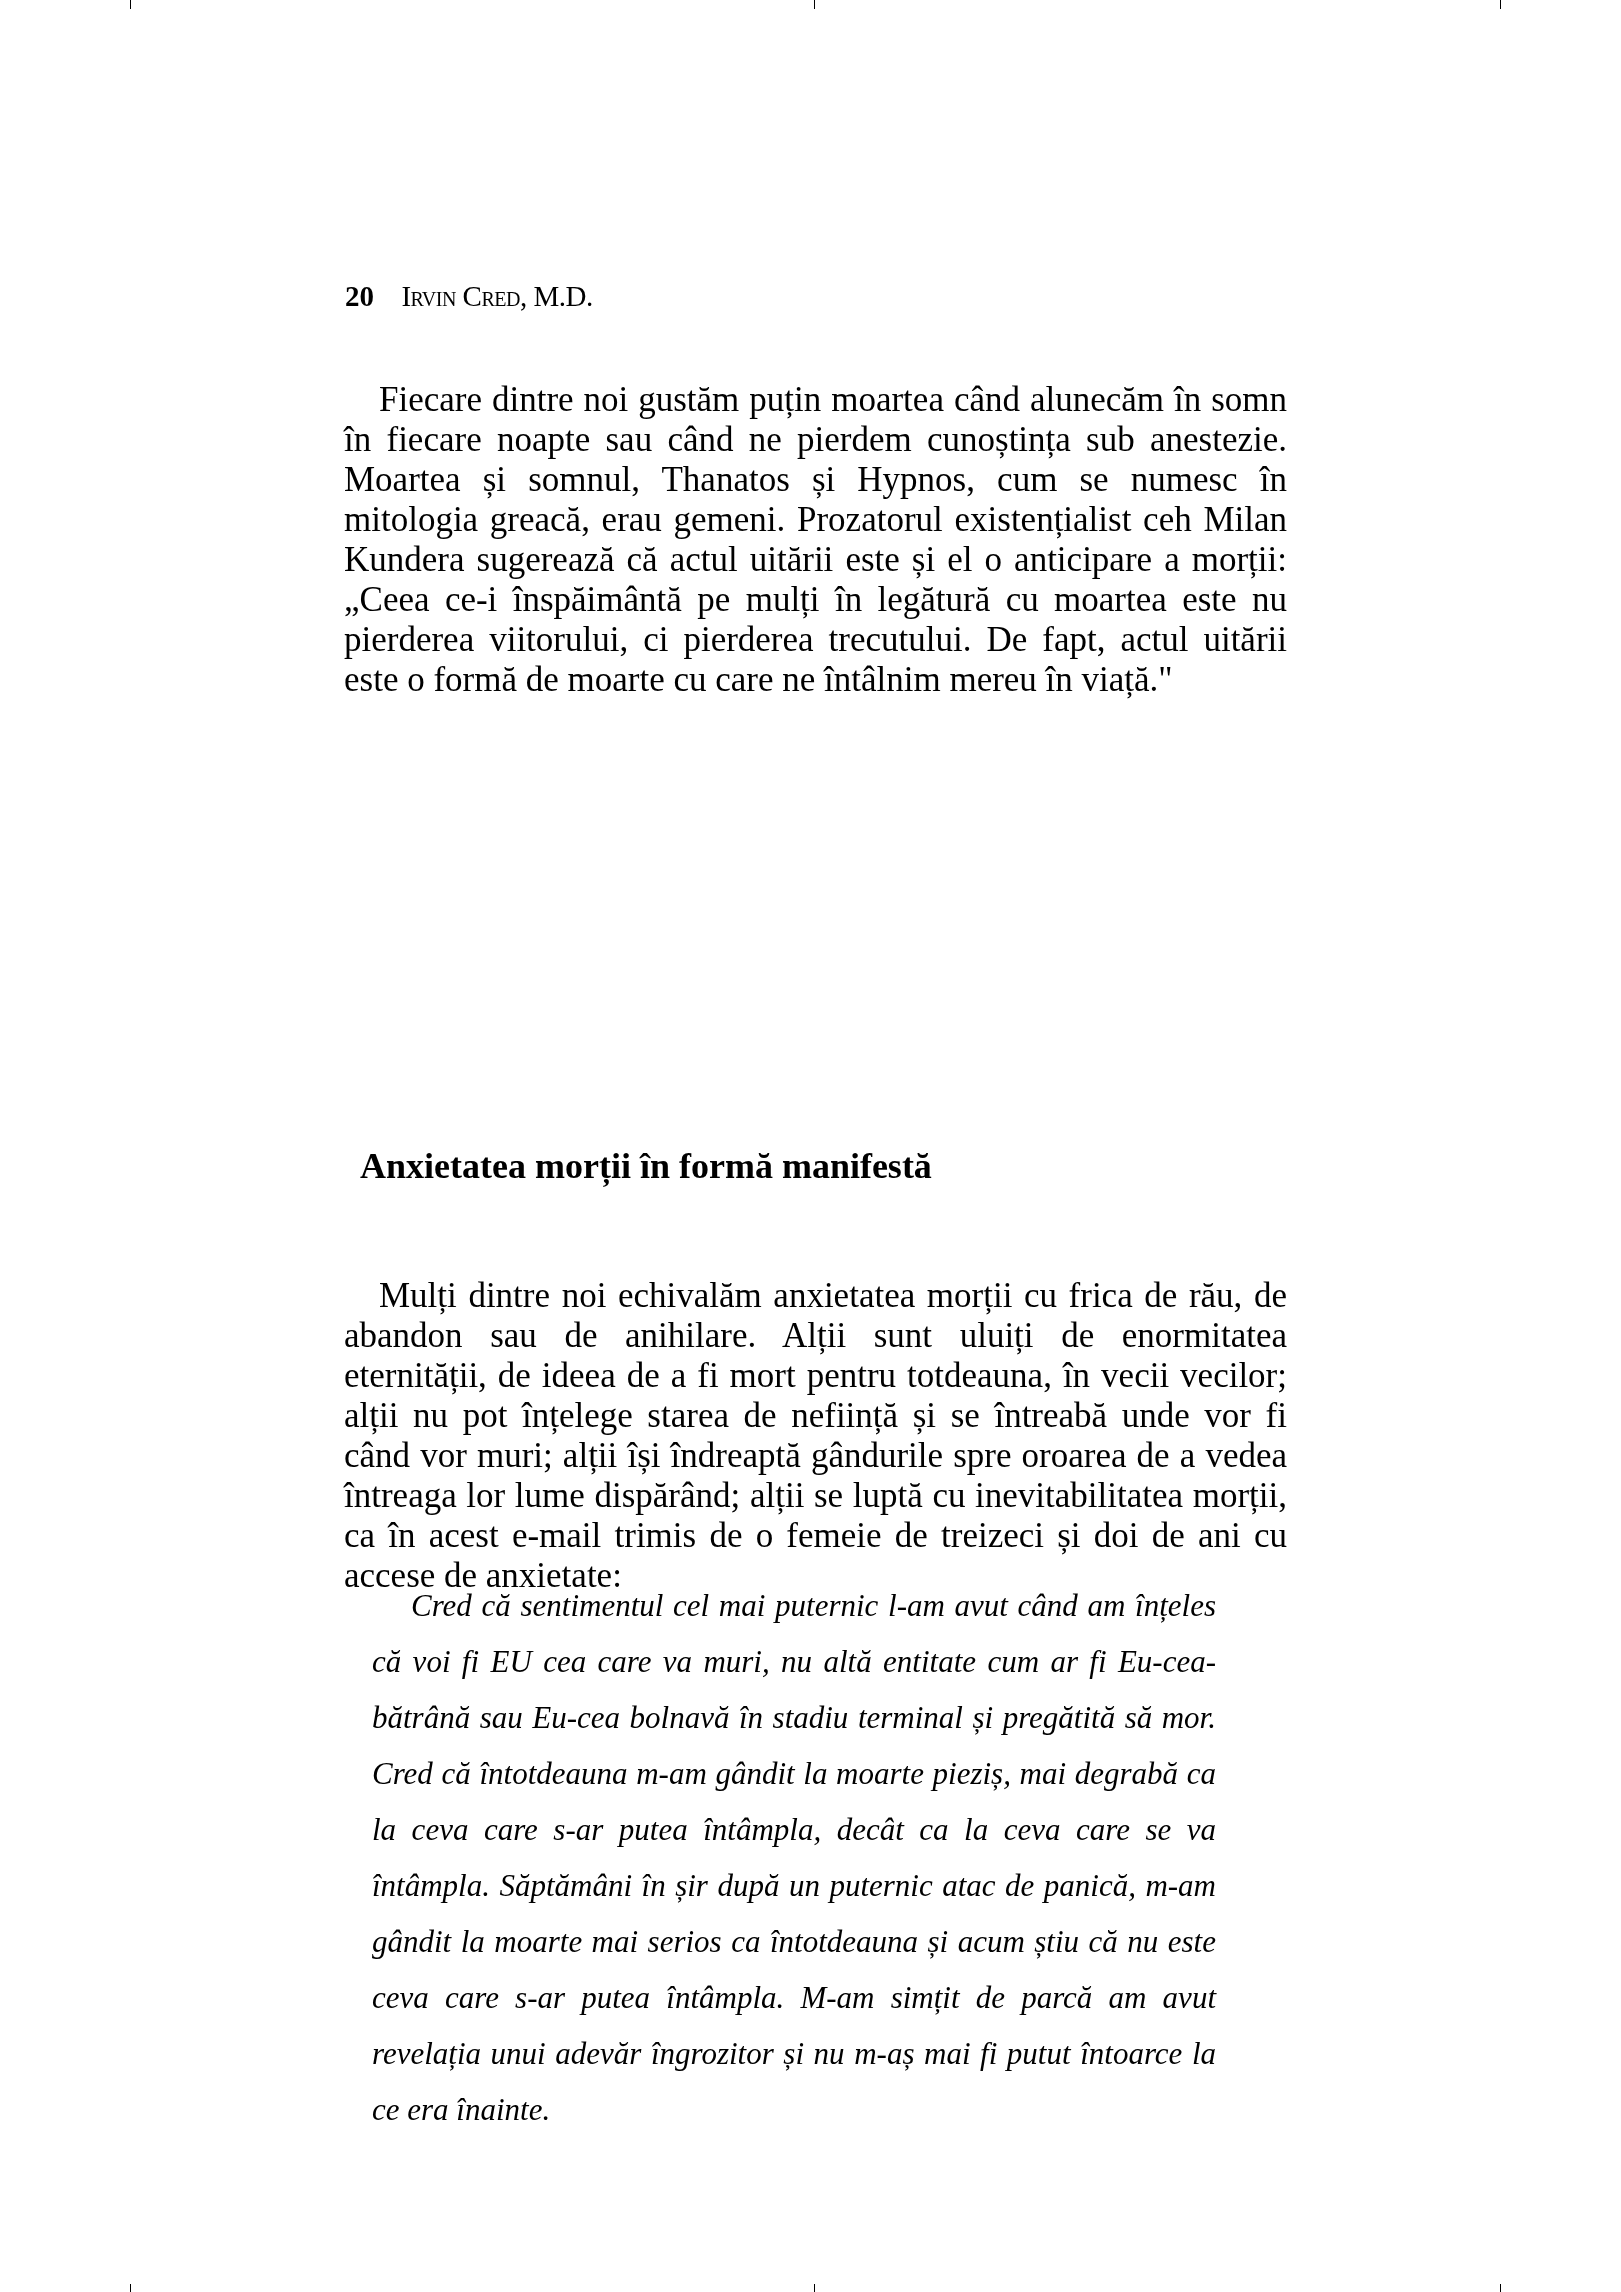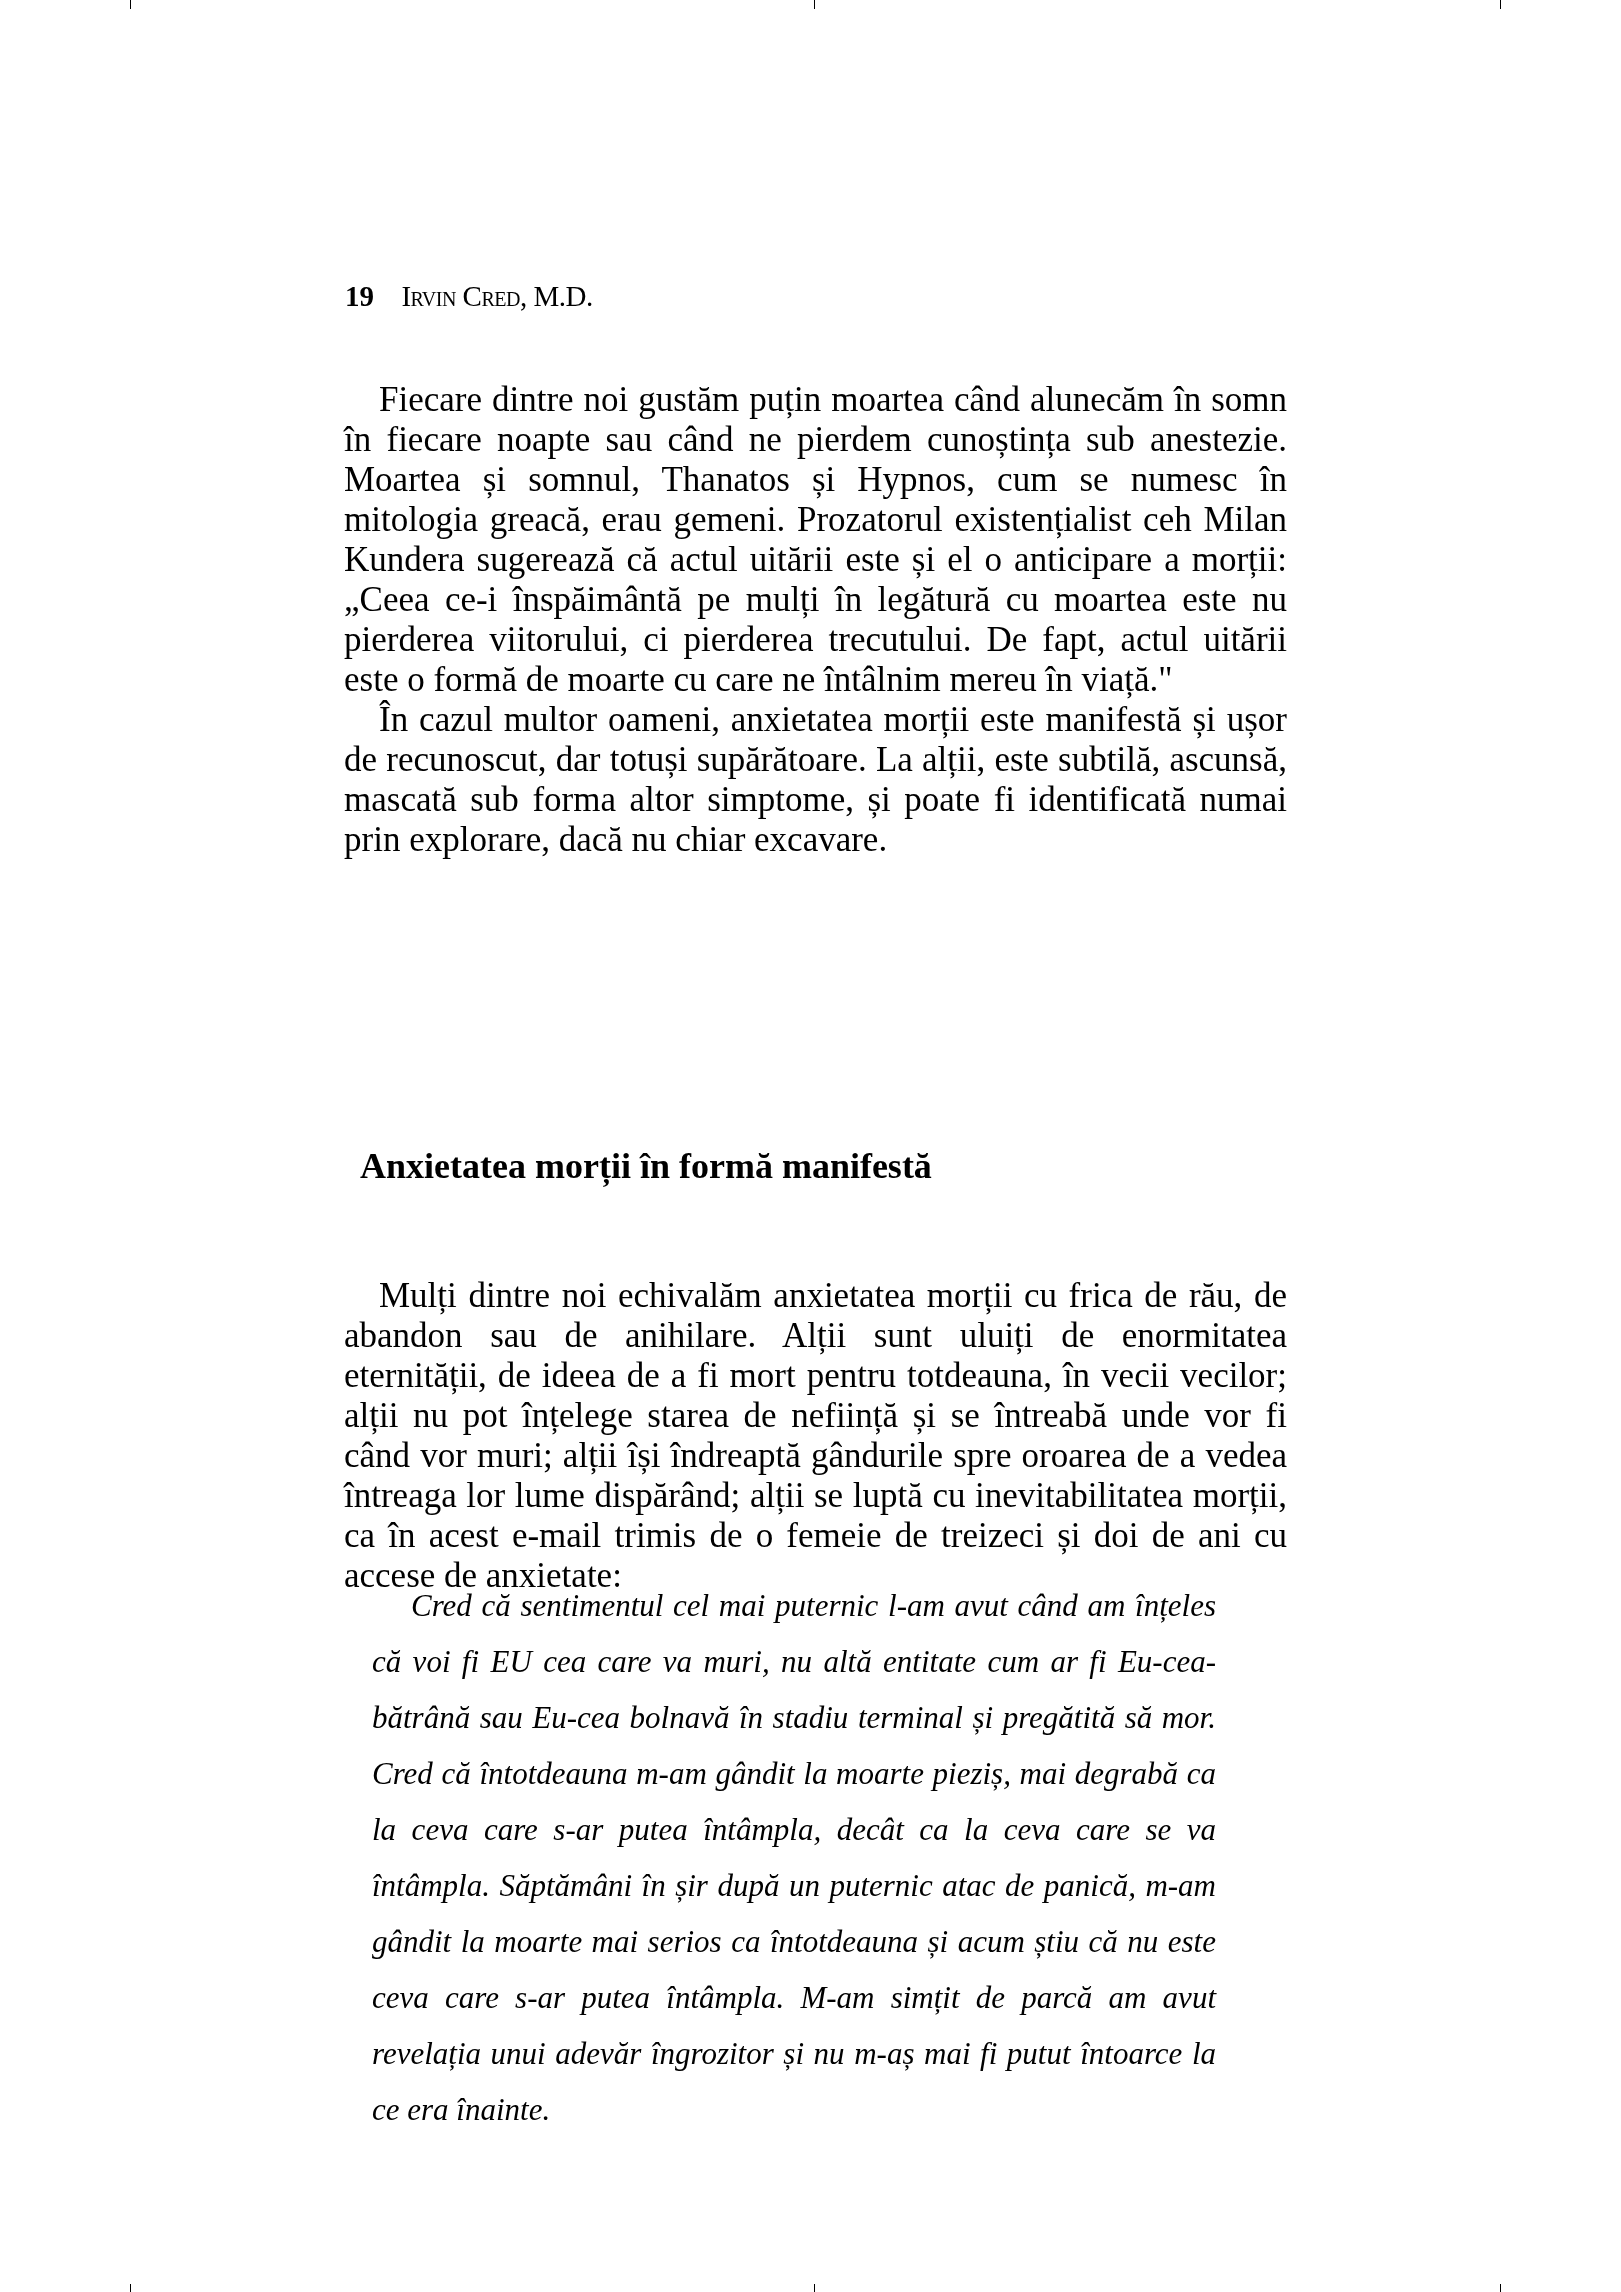--- a/index.html
+++ b/index.html
@@ -23,26 +23,25 @@
 <body>
 
 <div class="crop top" style="left:130px"></div>
 <div class="crop top" style="left:814px"></div>
 <div class="crop top" style="left:1500px"></div>
 <div class="crop bot" style="left:130px"></div>
 <div class="crop bot" style="left:814px"></div>
 <div class="crop bot" style="left:1500px"></div>
 
 <div class="running-head">
-  <span class="pagenum">19</span><span class="author">Irvin Cred, M.D.</span>
+  <span class="pagenum">20</span><span class="author">Irvin Cred, M.D.</span>
 </div>
 
 <div class="text-block" id="block1">
   <p class="indent">Fiecare dintre noi gustăm puțin moartea când alunecăm în somn în fiecare noapte sau când ne pierdem cunoștința sub anestezie. Moartea și somnul, Thanatos și Hypnos, cum se numesc în mitologia greacă, erau gemeni. Prozatorul existențialist ceh Milan Kundera sugerează că actul uitării este și el o anticipare a morții: „Ceea ce-i înspăimântă pe mulți în legătură cu moartea este nu pierderea viitorului, ci pierderea trecutului. De fapt, actul uitării este o formă de moarte cu care ne întâlnim mereu în viață."</p>
-  <p class="indent">În cazul multor oameni, anxietatea morții este manifestă și ușor de recunoscut, dar totuși supărătoare. La alții, este subtilă, ascunsă, mascată sub forma altor simptome, și poate fi identificată numai prin explorare, dacă nu chiar excavare.</p>
 </div>
 
 <h2 class="section-heading">Anxietatea morții în formă manifestă</h2>
 
 <div class="text-block" id="block2">
   <p class="indent">Mulți dintre noi echivalăm anxietatea morții cu frica de rău, de abandon sau de anihilare. Alții sunt uluiți de enormitatea eternității, de ideea de a fi mort pentru totdeauna, în vecii vecilor; alții nu pot înțelege starea de neființă și se întreabă unde vor fi când vor muri; alții își îndreaptă gândurile spre oroarea de a vedea întreaga lor lume dispărând; alții se luptă cu inevitabilitatea morții, ca în acest e-mail trimis de o femeie de treizeci și doi de ani cu accese de anxietate:</p>
 </div>
 
 <div class="quote">
   <p>Cred că sentimentul cel mai puternic l-am avut când am înțeles că voi fi EU cea care va muri, nu altă entitate cum ar fi Eu-cea-bătrână sau Eu-cea bolnavă în stadiu terminal și pregătită să mor. Cred că întotdeauna m-am gândit la moarte pieziș, mai degrabă ca la ceva care s-ar putea întâmpla, decât ca la ceva care se va întâmpla. Săptămâni în șir după un puternic atac de panică, m-am gândit la moarte mai serios ca întotdeauna și acum știu că nu este ceva care s-ar putea întâmpla. M-am simțit de parcă am avut revelația unui adevăr îngrozitor și nu m-aș mai fi putut întoarce la ce era înainte.</p>

